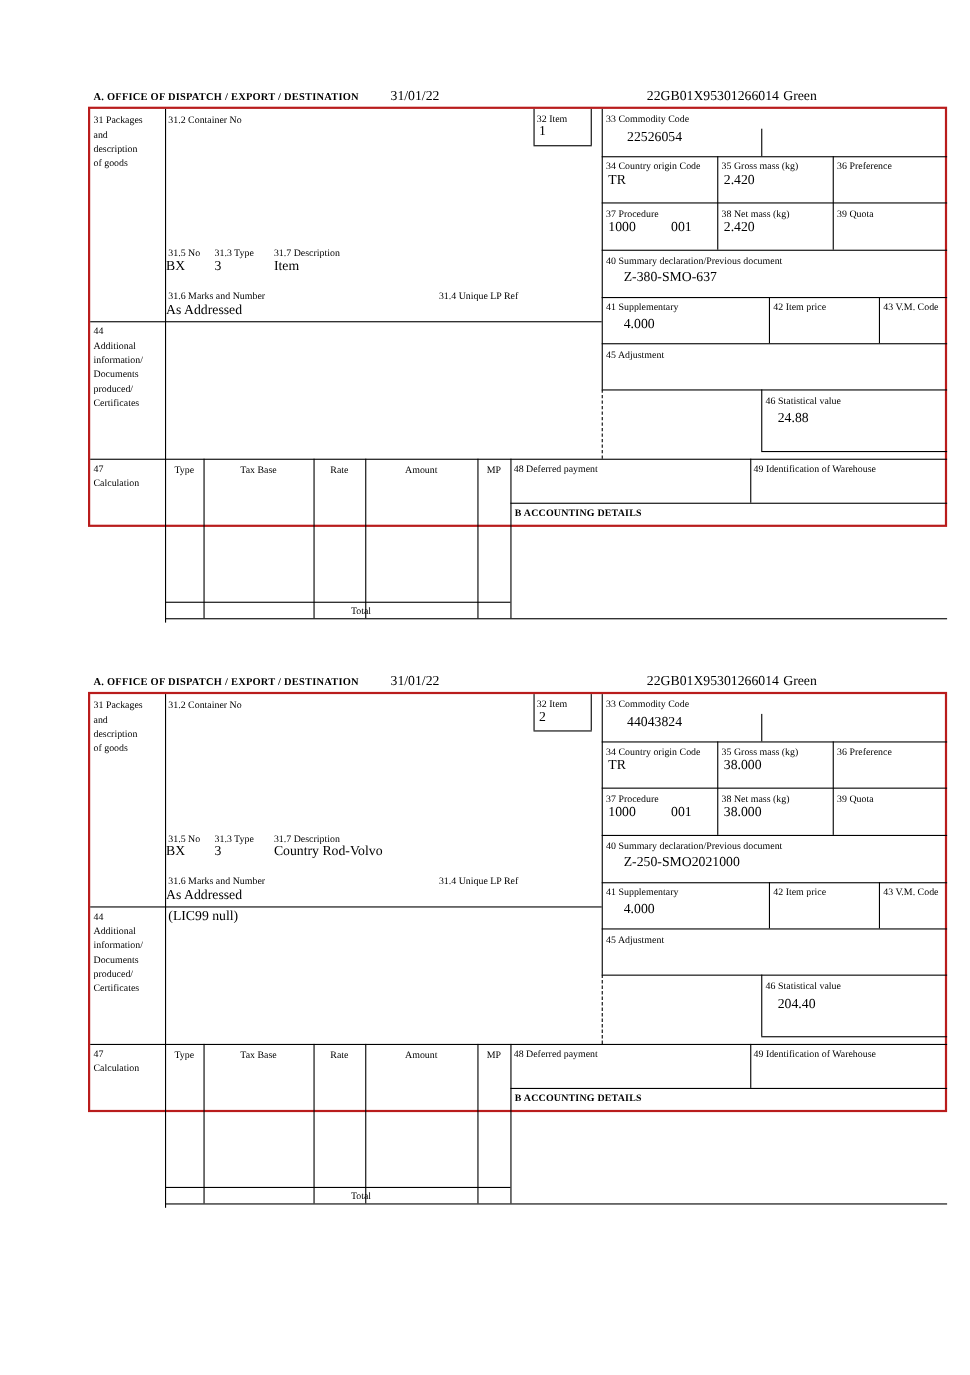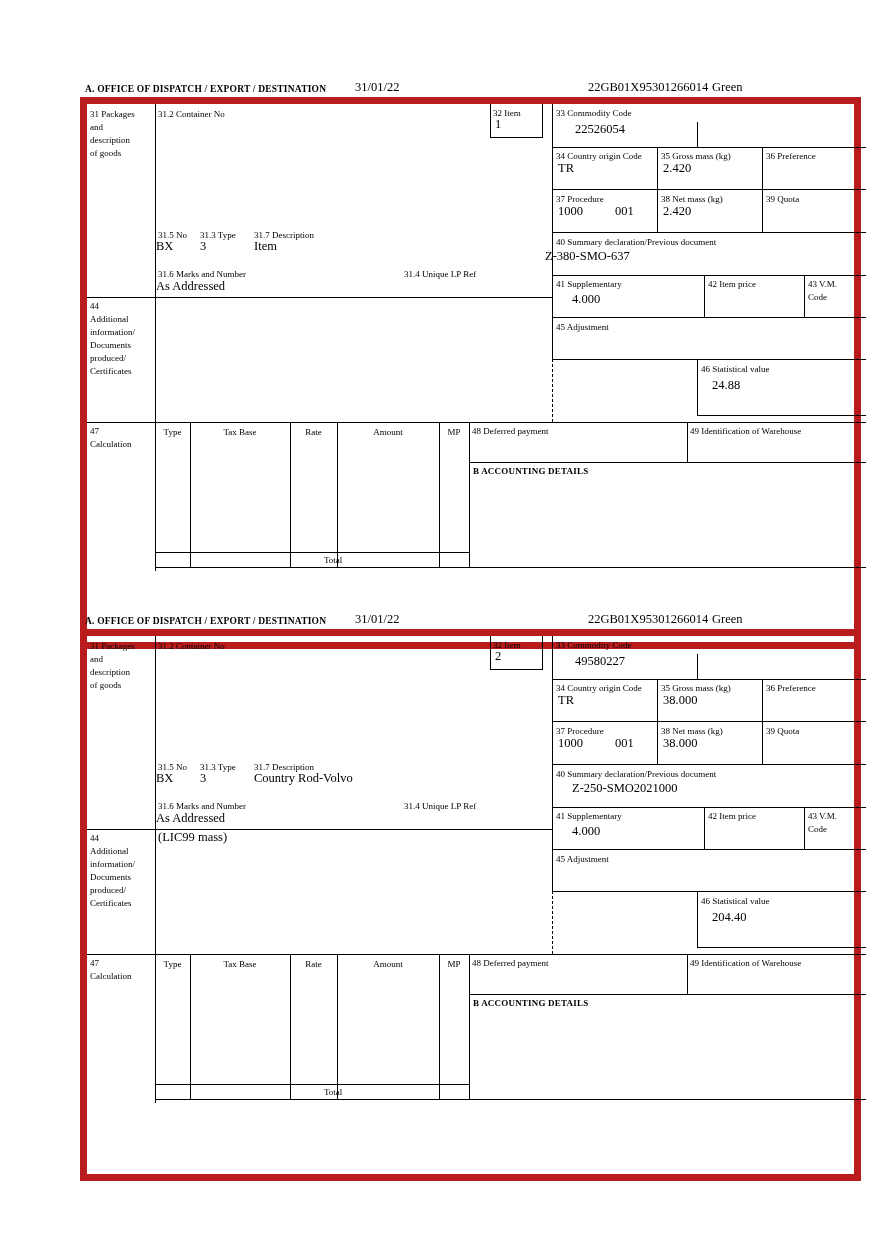--- a/index.html
+++ b/index.html
@@ -2,21 +2,21 @@
 <html><head>
 <meta charset="utf-8">
 <style>
   * { margin:0; padding:0; box-sizing:border-box; }
   html,body { background:#ffffff; }
   .page { position:relative; width:882px; height:1250px; background:#fff;
           font-family:"Liberation Serif", serif; color:#000; overflow:hidden; }
   .form { position:absolute; left:80px; width:781px; height:487px; }
   #forms-root .form:nth-of-type(1) { top:80px; }
   #forms-root .form:nth-of-type(2) { top:612px; }
-  .fbox { position:absolute; left:0; top:17px; width:781px; height:552px; border:7px solid #b91c1c; }
+  .fbox { position:absolute; left:0; top:17px; width:781px; height:382px; border:2px solid #b91c1c; }
   .hl { position:absolute; height:1px; background:#000; }
   .vl { position:absolute; width:1px; background:#000; }
   .vdash { position:absolute; width:0; border-left:1px dashed #000; }
   .lbl { position:absolute; font-size:9px; line-height:13px; white-space:pre-line; }
   .lblb { position:absolute; font-size:9.5px; font-weight:bold; letter-spacing:.2px; }
   .val { position:absolute; font-size:12.5px; line-height:13px; white-space:pre; }
   .ctr { text-align:center; }
 </style>
 </head>
 <body>
@@ -108,21 +108,21 @@
       <span class="val" style="left:408px;top:14px">1</span>
       <span class="val" style="left:488px;top:19px">22526054</span>
       <span class="val" style="left:471px;top:58px">TR</span>
       <span class="val" style="left:576px;top:58px">2.420</span>
       <span class="val" style="left:471px;top:101px">1000</span>
       <span class="val" style="left:528px;top:101px">001</span>
       <span class="val" style="left:576px;top:101px">2.420</span>
       <span class="val" style="left:69px;top:136px">BX</span>
       <span class="val" style="left:113px;top:136px">3</span>
       <span class="val" style="left:167px;top:136px">Item</span>
-      <span class="val" style="left:458px;top:146px">Z-380-SMO-637</span>
+      <span class="val" style="left:485px;top:146px">Z-380-SMO-637</span>
       <span class="val" style="left:69px;top:176px">As Addressed</span>
       <span class="val" style="left:485px;top:189px">4.000</span>
       <span class="val" style="left:71px;top:195px"></span>
       <span class="val" style="left:625px;top:275px">24.88</span>
     </div>
   </section>
 
   <section class="form">
 
     <span class="lblb" style="left:5px;top:4px">A.  OFFICE OF DISPATCH / EXPORT / DESTINATION</span>
@@ -199,30 +199,30 @@
       <span class="lbl ctr" style="left:103px;top:322px;width:100px">Tax Base</span>
       <span class="lbl ctr" style="left:203px;top:322px;width:47px">Rate</span>
       <span class="lbl ctr" style="left:250px;top:322px;width:102px">Amount</span>
       <span class="lbl ctr" style="left:352px;top:322px;width:30px">MP</span>
       <span class="lbl" style="left:385px;top:321px">48 Deferred payment</span>
       <span class="lbl" style="left:603px;top:321px">49 Identification of Warehouse</span>
       <span class="lblb" style="left:386px;top:362px;font-size:9px">B ACCOUNTING DETAILS</span>
       <span class="lbl" style="left:237px;top:450px">Total</span>
 
       <span class="val" style="left:408px;top:14px">2</span>
-      <span class="val" style="left:488px;top:19px">49580227</span>
+      <span class="val" style="left:488px;top:19px">44043824</span>
       <span class="val" style="left:471px;top:58px">TR</span>
       <span class="val" style="left:576px;top:58px">38.000</span>
       <span class="val" style="left:471px;top:101px">1000</span>
       <span class="val" style="left:528px;top:101px">001</span>
       <span class="val" style="left:576px;top:101px">38.000</span>
       <span class="val" style="left:69px;top:136px">BX</span>
       <span class="val" style="left:113px;top:136px">3</span>
       <span class="val" style="left:167px;top:136px">Country Rod-Volvo</span>
       <span class="val" style="left:485px;top:146px">Z-250-SMO2021000</span>
       <span class="val" style="left:69px;top:176px">As Addressed</span>
       <span class="val" style="left:485px;top:189px">4.000</span>
-      <span class="val" style="left:71px;top:195px">(LIC99 mass)</span>
+      <span class="val" style="left:71px;top:195px">(LIC99 null)</span>
       <span class="val" style="left:625px;top:275px">204.40</span>
     </div>
   </section>
 </div>
 </div>
 
 </body></html>

